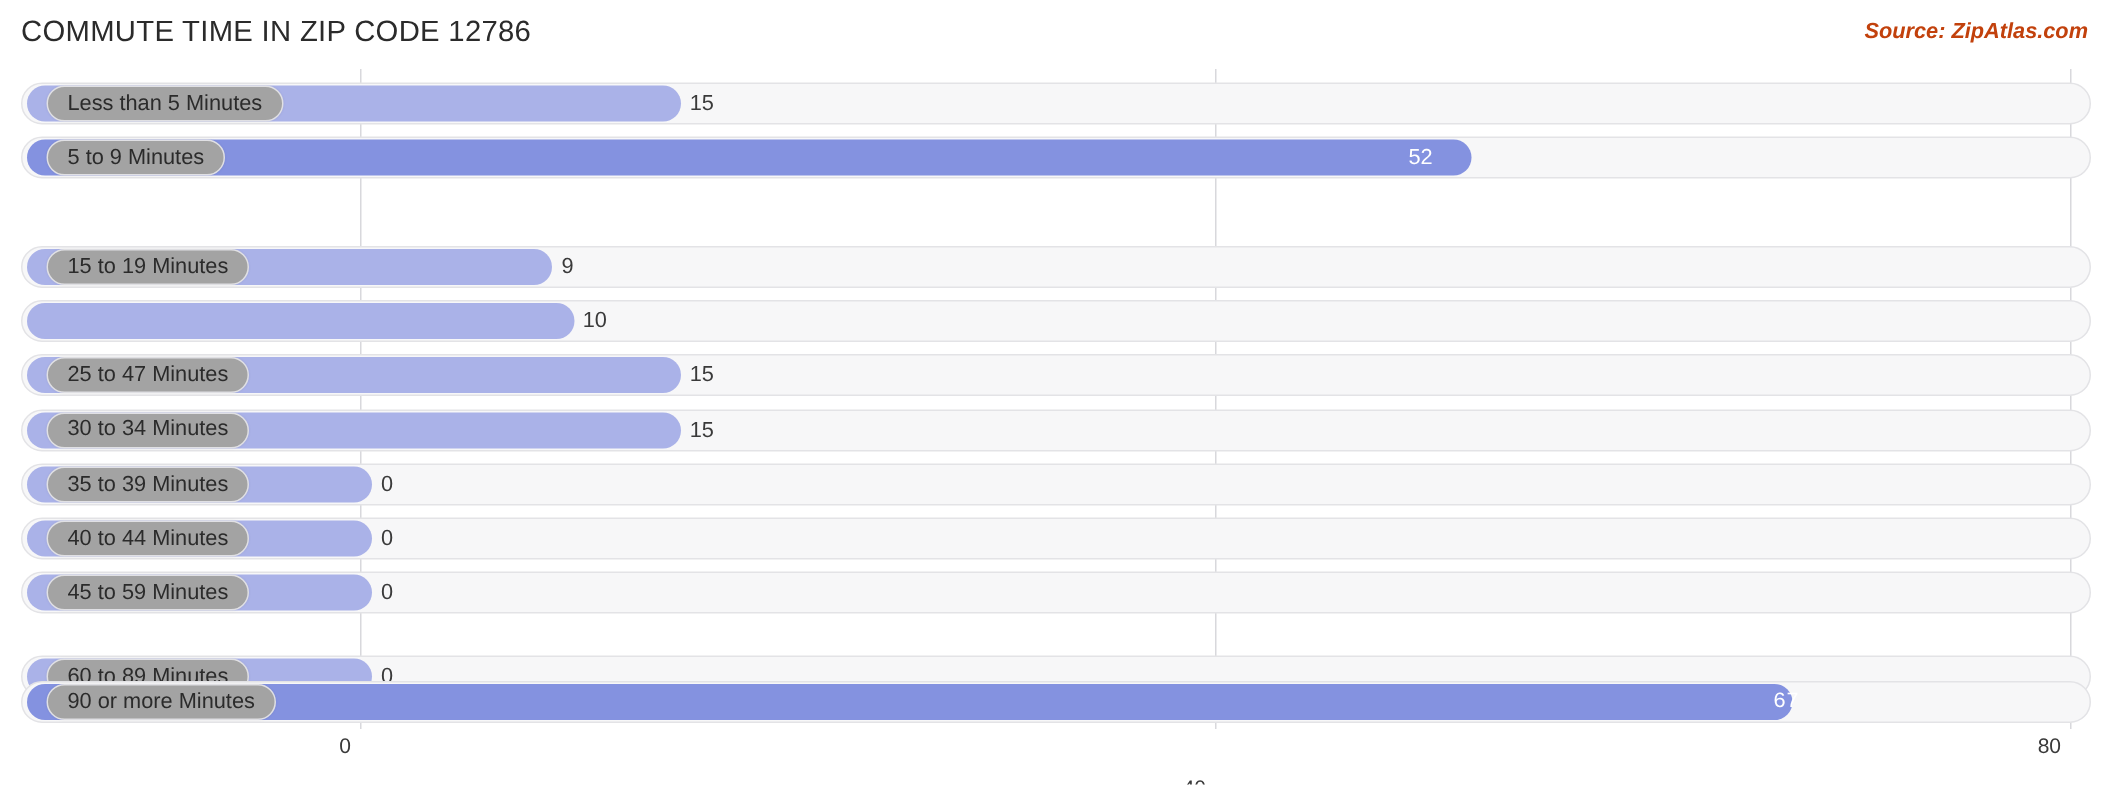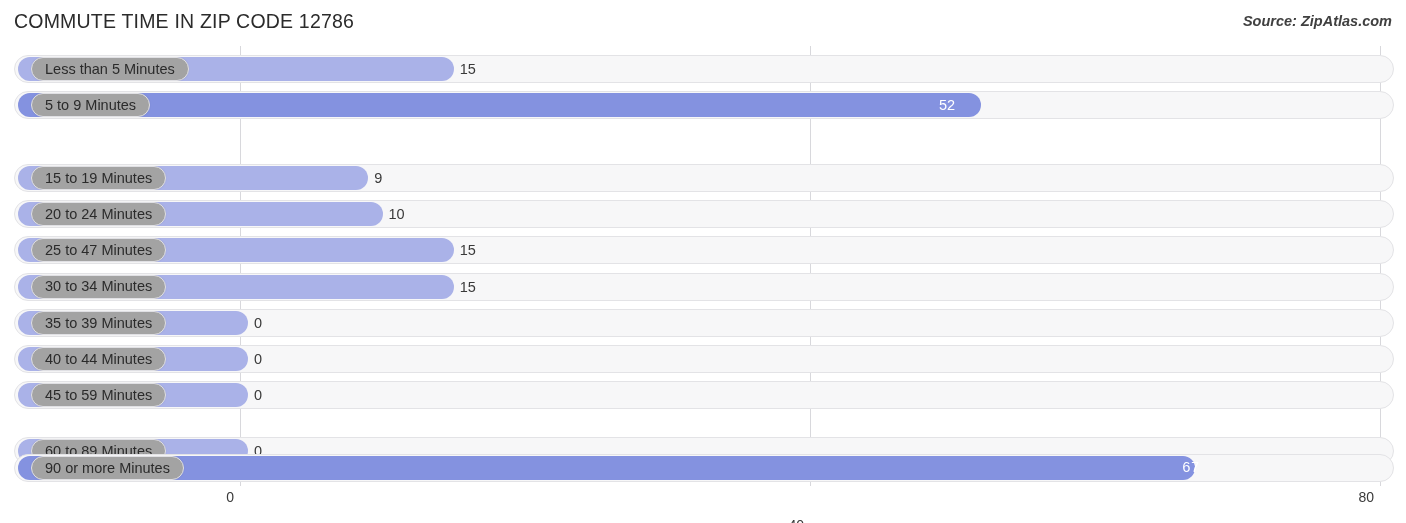--- a/index.html
+++ b/index.html
@@ -32,21 +32,21 @@
     color: #2b2b2b;
     white-space: nowrap;
   }
   #source-note {
     position: absolute;
     right: 14px;
     top: 13px;
     font-size: 14.5px;
     font-style: italic;
     font-weight: bold;
-    color: #404040;
+    color: #c2410c;
     white-space: nowrap;
   }
 
   
   #plot {
     position: absolute;
     left: 0;
     top: 46px;
     width: 1406px;
     height: 440px;
@@ -195,23 +195,20 @@
         <div class="track"></div>
         <div class="bar" style="width: 350.25px;"></div>
         <div class="label-pill">
           <span>15 to 19 Minutes</span>
         </div>
         <div class="value-out" style="left: 360.25px;">9</div>
       </div>
       <div class="row" style="top: 154.08px;">
         <div class="track"></div>
         <div class="bar" style="width: 364.5px;"></div>
-        <div class="label-pill">
-          <span>20 to 24 Minutes</span>
-        </div>
         <div class="value-out" style="left: 374.5px;">10</div>
       </div>
       <div class="row" style="top: 190.35px;">
         <div class="track"></div>
         <div class="bar" style="width: 435.75px;"></div>
         <div class="label-pill">
           <span>25 to 47 Minutes</span>
         </div>
         <div class="value-out" style="left: 445.75px;">15</div>
       </div>

